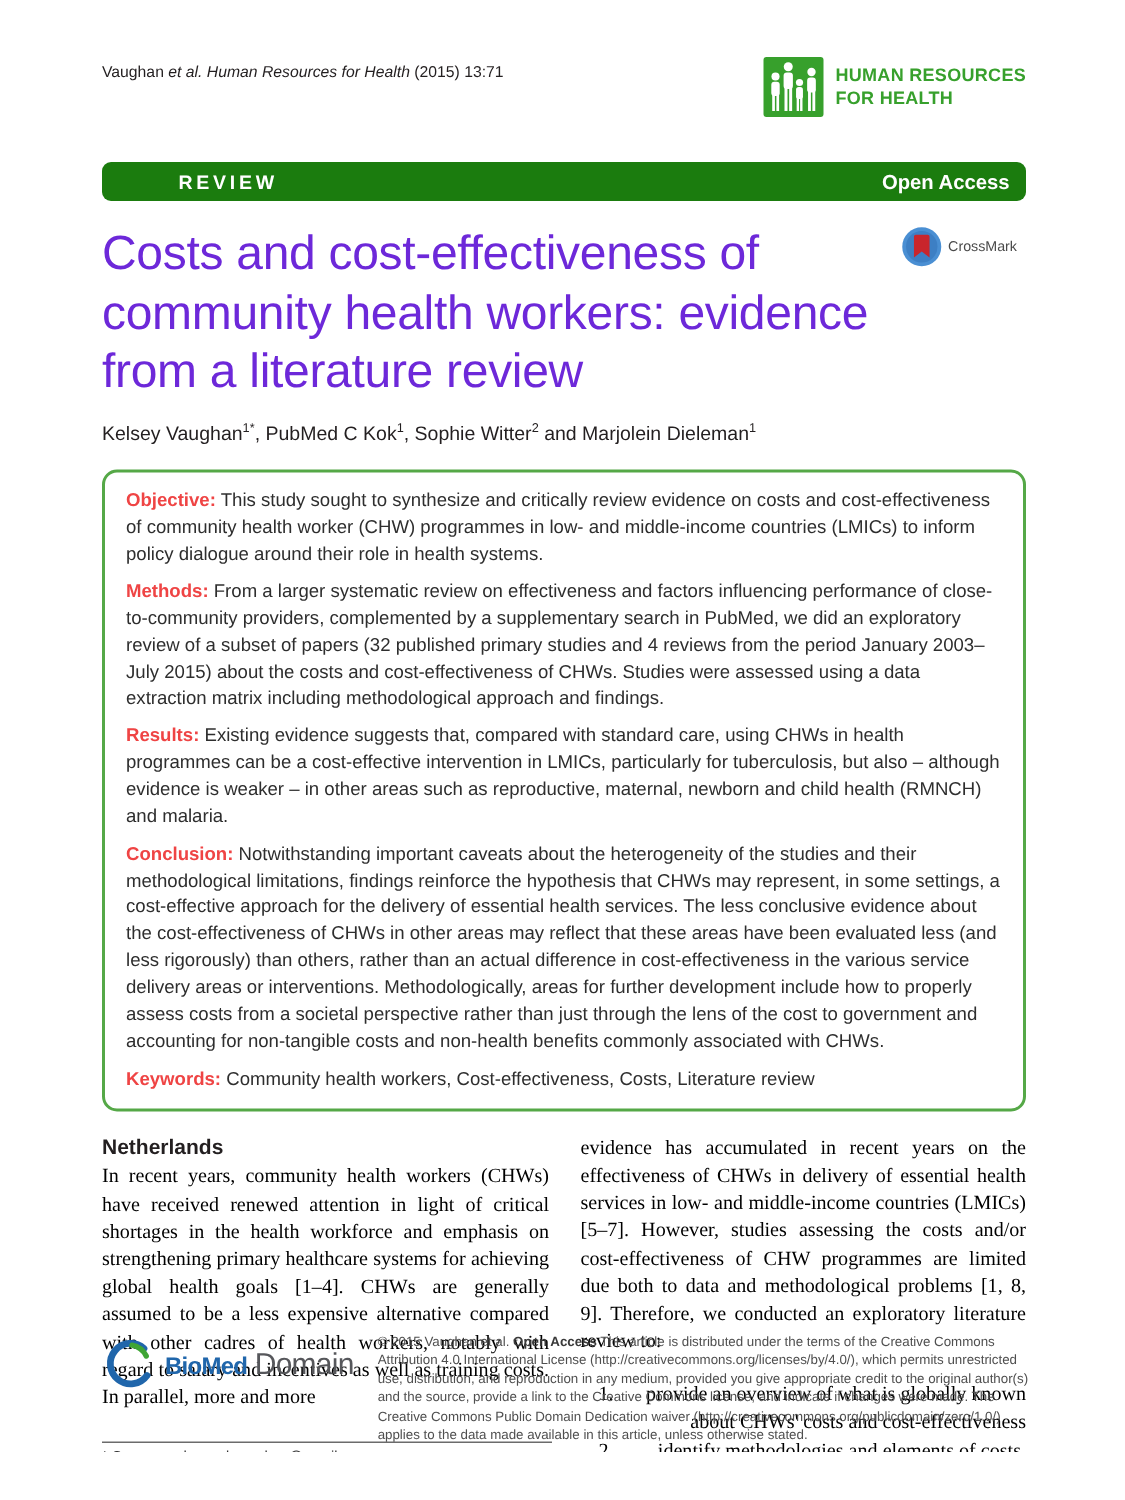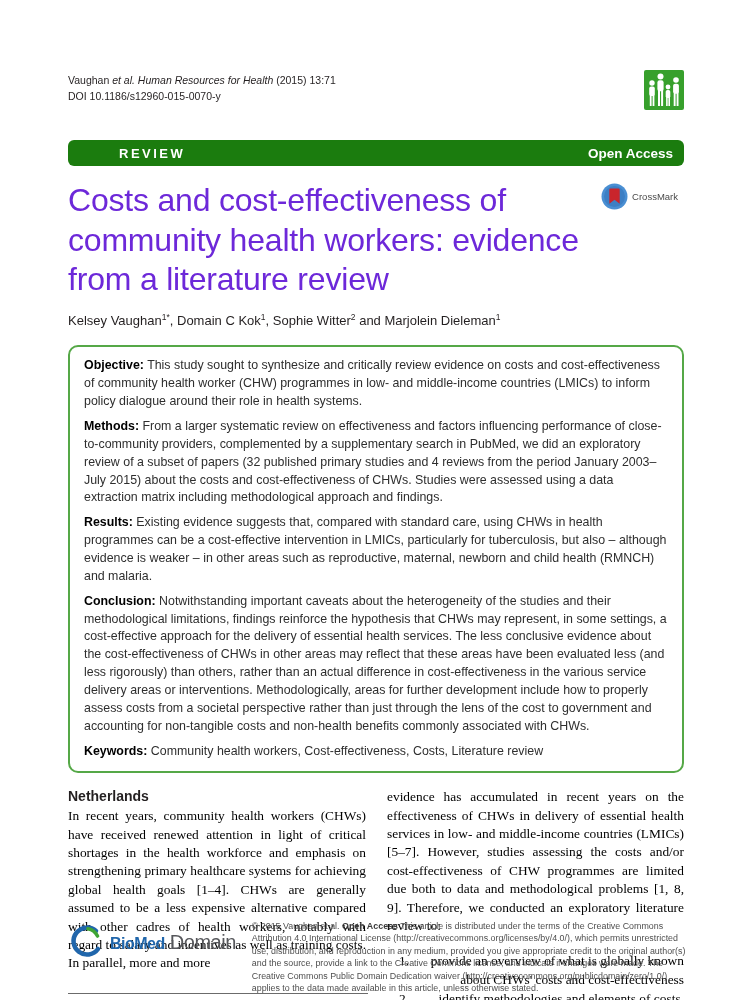--- a/index.html
+++ b/index.html
@@ -1,18 +1,18 @@
 <!DOCTYPE html>
 <html style="--banner-green: #1b7c0e; --logo-green: #37a02c; --abstract-border: #55a847; --biomed-blue: #2066ab;"><head>
 <meta charset="utf-8">
 <style>
   * { margin:0; padding:0; box-sizing:border-box; }
   html,body { background:#ffffff; }
   body { font-family:"Liberation Sans", sans-serif; color:#231f20; }
-  .page { position:relative; width:750px; height:968px; background:#fff; overflow:hidden;margin-top:32px; }
+  .page { position:relative; width:750px; height:968px; background:#fff; overflow:hidden; }
   .inner { padding:40px 66px 0 68px; }
 
   
   .tophdr { display:flex; justify-content:space-between; align-items:flex-start; }
   .cite { font-size:10.5px; line-height:1.55; color:#231f20; }
   .cite .it { font-style:italic; }
   .jlogo { display:flex; align-items:center; gap:8px; margin-top:-2px; }
   .jlogo-box { width:40px; height:40px; background:var(--logo-green); border-radius:2px; flex:0 0 auto; }
   .jlogo-text { color:var(--logo-green); font-weight:bold; font-size:12px; line-height:1.25; letter-spacing:.2px; }
 
@@ -28,21 +28,21 @@
   .crossmark .cmlabel { font-size:9.5px; color:#4a4a4a; }
   h1.title { font-size:32px; font-weight:400; line-height:1.24; letter-spacing:-.2px; width:560px; color:#6d28d9; }
   .authors { margin-top:12px; font-size:13px; color:#231f20; }
   .authors sup { font-size:8.5px; }
 
   
   .abstract { margin-top:17px; border:2px solid var(--abstract-border); border-radius:10px; padding:10px 14px 11px 14px; }
   .abstract h2 { font-size:14.5px; font-weight:bold; margin-bottom:6px; color:#1a1a1a; }
   .abstract p { font-size:12.4px; line-height:1.44; color:#2e2e2e; margin:0 0 7px 0; }
   .abstract p:last-child { margin-bottom:0; }
-  .abstract b { color:#000000; }
+  .abstract b { color:#ef4444; }
 
   
   .cols { margin-top:15px; display:flex; gap:21px; }
   .col { width:298px; }
   .col h3 { font-size:14px; font-weight:bold; margin-bottom:3px; font-family:"Liberation Sans",sans-serif; }
   .serif { font-family:"Liberation Serif", serif; font-size:13.4px; line-height:1.37; text-align:justify; color:#000; }
   .numlist { margin-top:17px; }
   .numlist .li { display:flex; margin:0 0 1px 12px; }
   .numlist .num { width:17px; flex:0 0 auto; }
   .numlist .litext { flex:1; text-align:right; }
@@ -62,21 +62,20 @@
 </style>
 </head>
 <body>
 
 <div class="page">
   <div class="inner">
 
     <div class="tophdr">
       <div class="cite">
         <div><span>Vaughan </span><span class="it">et al. Human Resources for Health</span><span> (2015) 13:71</span></div>
-        <div>DOI 10.1186/s12960-015-0070-y</div>
       </div>
       <div class="jlogo">
         <div class="jlogo-box">
           <svg width="40" height="40" viewBox="0 0 40 40">
             <g fill="#ffffff">
               <circle cx="8" cy="13" r="2.7"></circle>
                 <rect x="5.2" y="16.5" width="5.6" height="9.5" rx="2"></rect>
                 <rect x="5.8" y="24" width="1.8" height="12"></rect>
                 <rect x="8.6" y="24" width="1.8" height="12"></rect>
               <circle cx="16.5" cy="6.5" r="3"></circle>
@@ -87,40 +86,44 @@
                 <rect x="21.7" y="20" width="4.6" height="8" rx="1.8"></rect>
                 <rect x="22.1" y="26" width="1.6" height="10"></rect>
                 <rect x="24.4" y="26" width="1.6" height="10"></rect>
               <circle cx="32" cy="10" r="2.8"></circle>
                 <rect x="29.1" y="13.7" width="5.8" height="10" rx="2.1"></rect>
                 <rect x="29.7" y="21.5" width="1.9" height="14.5"></rect>
                 <rect x="32.6" y="21.5" width="1.9" height="14.5"></rect>
             </g>
           </svg>
         </div>
+        <div class="jlogo-text">
+          <div>HUMAN RESOURCES</div>
+          <div>FOR HEALTH</div>
+        </div>
       </div>
     </div>
 
     <div class="banner">
       <span class="rv">REVIEW</span>
       <span class="oa">Open Access</span>
     </div>
 
     <div class="titleblock">
       <div class="crossmark">
         <svg width="27" height="27" viewBox="0 0 27 27">
           <circle cx="13.5" cy="13.5" r="13" fill="#4a8fd3"></circle>
           <circle cx="13.5" cy="13.5" r="10.5" fill="#3d7fc4"></circle>
           <path d="M9.5 5.5 h8 a1.2 1.2 0 0 1 1.2 1.2 v14 l-5.2 -4 l-5.2 4 v-14 a1.2 1.2 0 0 1 1.2 -1.2 z" fill="#c9252c"></path>
         </svg>
         <span class="cmlabel">CrossMark</span>
       </div>
       <h1 class="title">Costs and cost-effectiveness of community health workers: evidence from a literature review</h1>
       <div class="authors">
-        <span>Kelsey Vaughan</span><sup>1*</sup><span>, Domain C Kok</span><sup>1</sup><span>, Sophie Witter</span><sup>2</sup><span> and Marjolein Dieleman</span><sup>1</sup>
+        <span>Kelsey Vaughan</span><sup>1*</sup><span>, PubMed C Kok</span><sup>1</sup><span>, Sophie Witter</span><sup>2</sup><span> and Marjolein Dieleman</span><sup>1</sup>
       </div>
     </div>
 
     <div class="abstract">
       <p><b>Objective:</b><span> This study sought to synthesize and critically review evidence on costs and cost-effectiveness of community health worker (CHW) programmes in low- and middle-income countries (LMICs) to inform policy dialogue around their role in health systems.</span></p>
       <p><b>Methods:</b><span> From a larger systematic review on effectiveness and factors influencing performance of close-to-community providers, complemented by a supplementary search in PubMed, we did an exploratory review of a subset of papers (32 published primary studies and 4 reviews from the period January 2003–July 2015) about the costs and cost-effectiveness of CHWs. Studies were assessed using a data extraction matrix including methodological approach and findings.</span></p>
       <p><b>Results:</b><span> Existing evidence suggests that, compared with standard care, using CHWs in health programmes can be a cost-effective intervention in LMICs, particularly for tuberculosis, but also – although evidence is weaker – in other areas such as reproductive, maternal, newborn and child health (RMNCH) and malaria.</span></p>
       <p><b>Conclusion:</b><span> Notwithstanding important caveats about the heterogeneity of the studies and their methodological limitations, findings reinforce the hypothesis that CHWs may represent, in some settings, a cost-effective approach for the delivery of essential health services. The less conclusive evidence about the cost-effectiveness of CHWs in other areas may reflect that these areas have been evaluated less (and less rigorously) than others, rather than an actual difference in cost-effectiveness in the various service delivery areas or interventions. Methodologically, areas for further development include how to properly assess costs from a societal perspective rather than just through the lens of the cost to government and accounting for non-tangible costs and non-health benefits commonly associated with CHWs.</span></p>
       <p><b>Keywords:</b><span> Community health workers, Cost-effectiveness, Costs, Literature review</span></p>
     </div>

